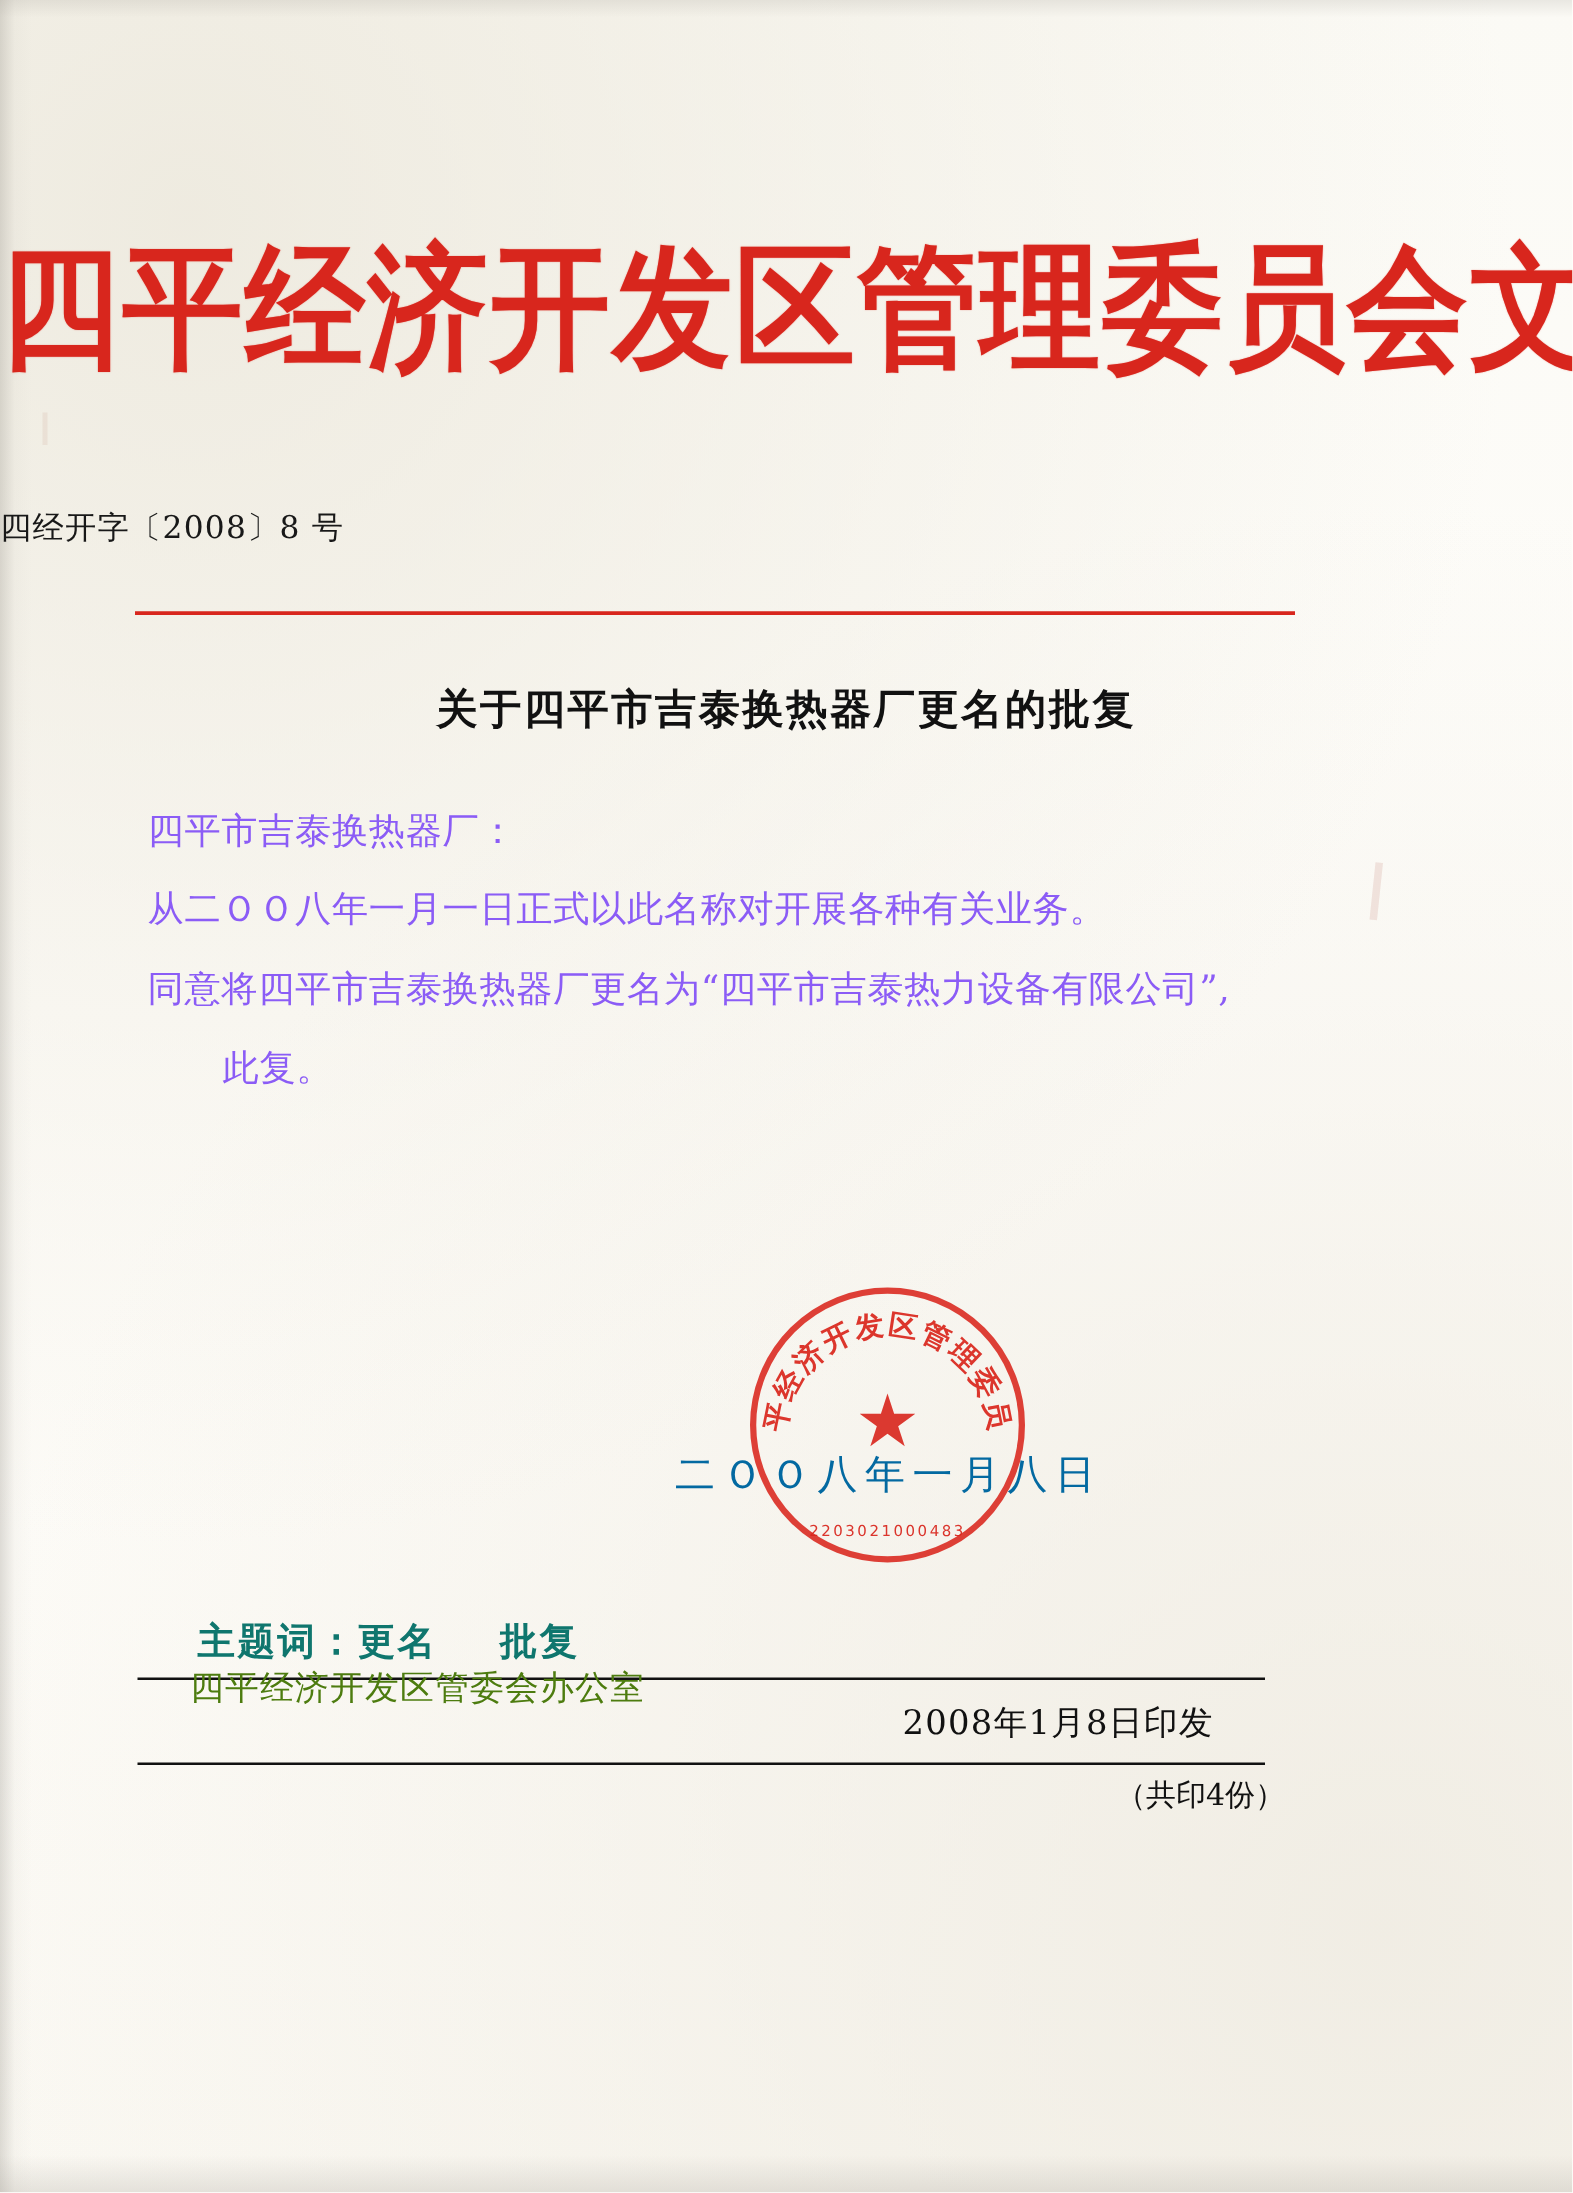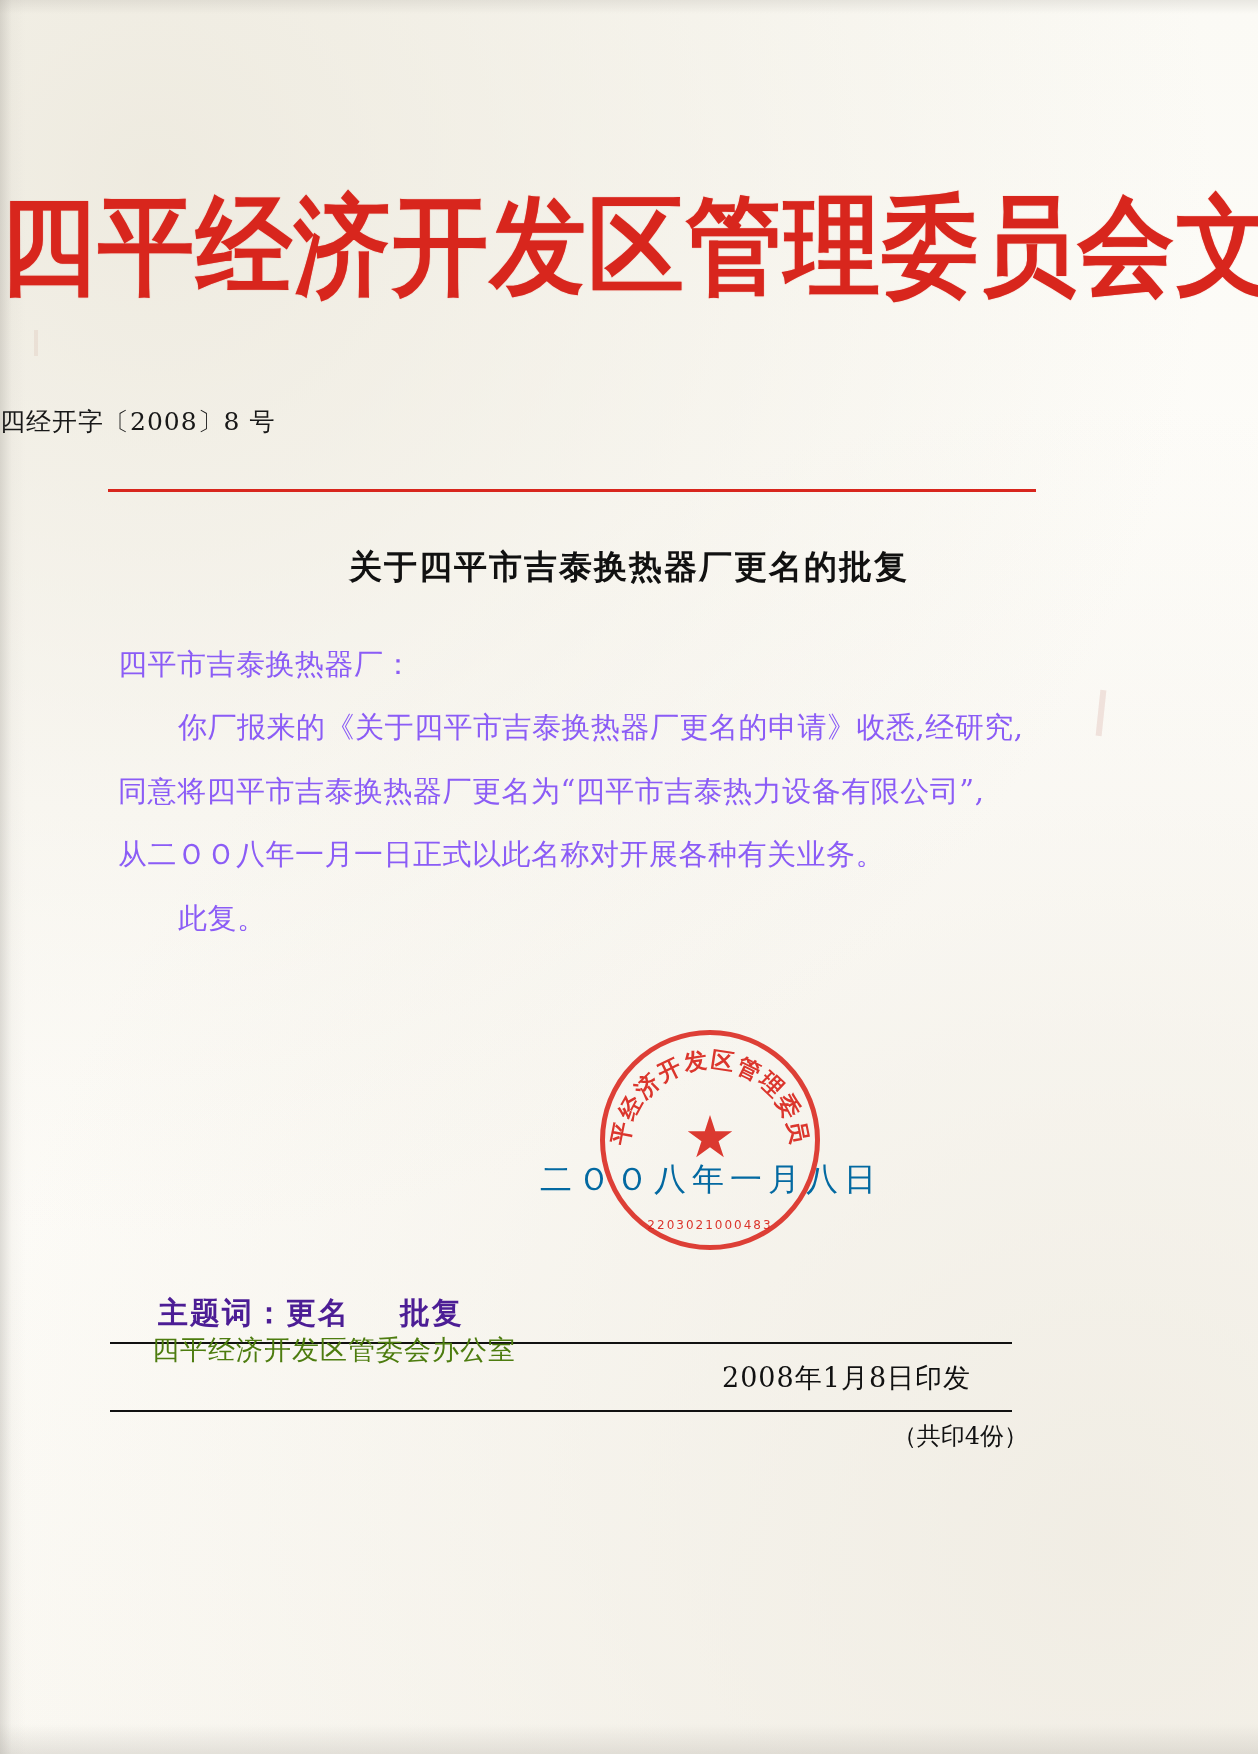--- a/index.html
+++ b/index.html
@@ -201,21 +201,21 @@
   }
 
   
   .footer-keywords {
     position: absolute;
     top: 1293px;
     left: 158px;
     font-family: "DejaVu Serif", "Liberation Serif", serif;
     font-weight: bold;
     font-size: 30px;
-    color: #4c1d95;
+    color: #0f766e;
     letter-spacing: 2px;
     white-space: pre;
   }
   .rule-1 {
     position: absolute;
     top: 1342px;
     left: 110px;
     width: 902px;
     height: 2px;
     background: #111111;
@@ -282,23 +282,22 @@
     <div class="masthead">四平经济开发区管理委员会文件</div>
 
     <div class="doc-number">四经开字〔2008〕8 号</div>
 
     <div class="red-rule"></div>
 
     <div class="doc-title">关于四平市吉泰换热器厂更名的批复</div>
 
     <div class="body-block">
       <p>四平市吉泰换热器厂：</p>
-      <p class="indent-2">你厂报来的《关于四平市吉泰换热器厂更名的申请》收悉,经研究,</p>
+      <p>从二ＯＯ八年一月一日正式以此名称对开展各种有关业务。</p>
       <p>同意将四平市吉泰换热器厂更名为“四平市吉泰热力设备有限公司”,</p>
-      <p>从二ＯＯ八年一月一日正式以此名称对开展各种有关业务。</p>
       <p class="indent-2">此复。</p>
     </div>
 
     <div class="seal">
       <div class="seal-ring"></div>
       <svg class="seal-arc" viewBox="0 0 220 220">
         <defs>
           <path id="arcpath" d="M 28,120 A 82,82 0 1 1 192,120" fill="none"></path>
         </defs>
         <text>

